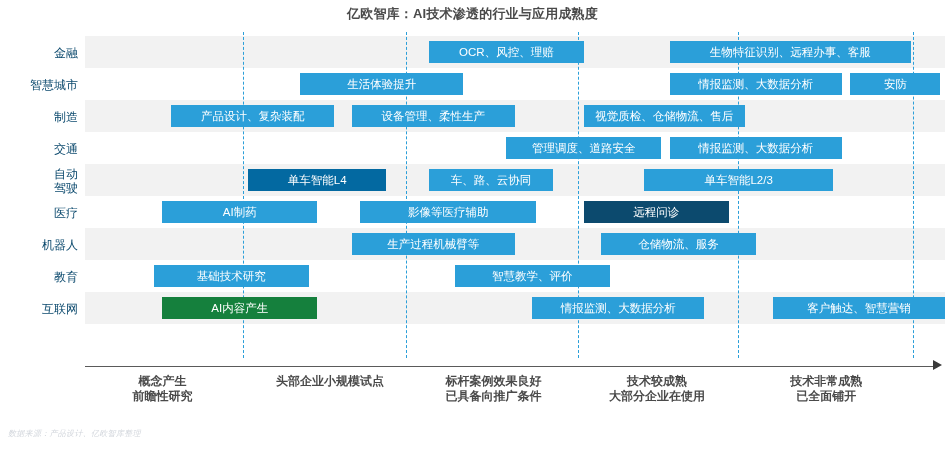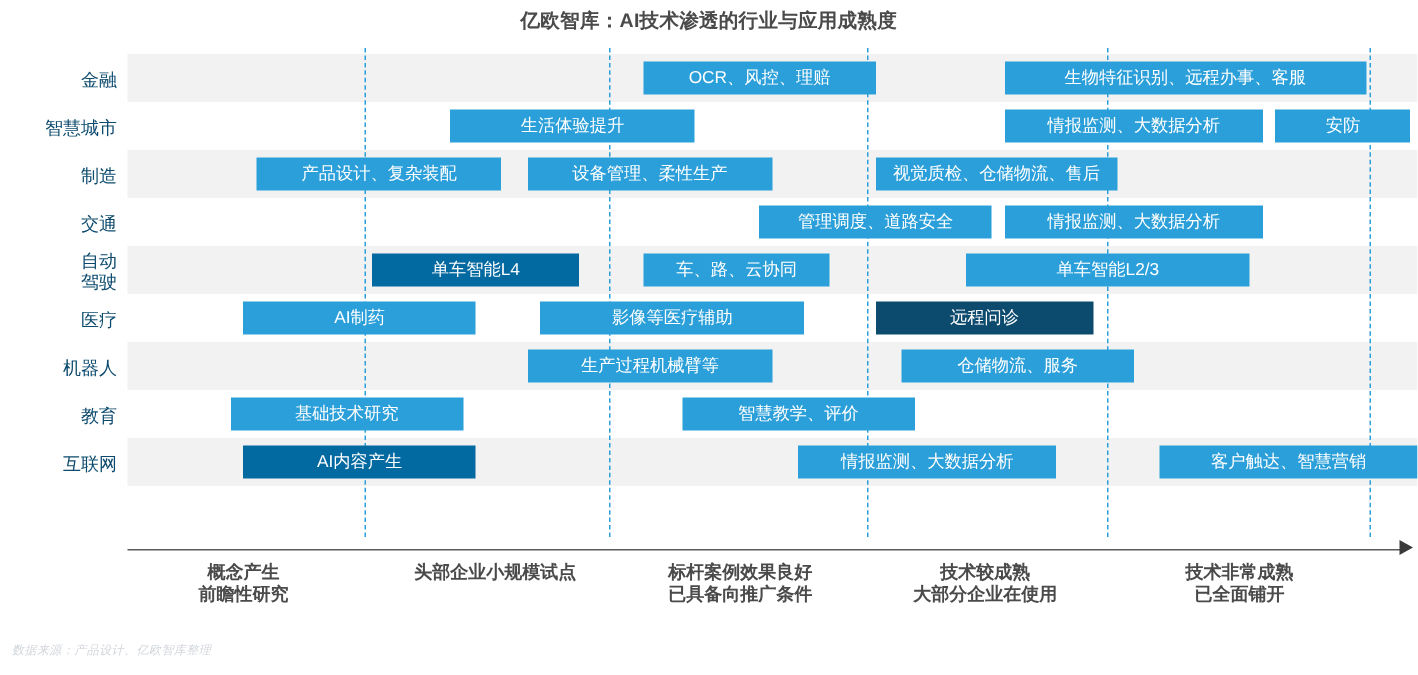--- a/index.html
+++ b/index.html
@@ -115,21 +115,21 @@
     <div class="bar" style="left: 163.4px; width: 137.6px; top: 137px; background: #0369a1;">单车智能L4</div>
     <div class="bar" style="left: 344px; width: 124px; top: 137px; background: rgb(43, 159, 217);">车、路、云协同</div>
     <div class="bar" style="left: 559px; width: 189.2px; top: 137px; background: rgb(43, 159, 217);">单车智能L2/3</div>
     <div class="bar" style="left: 77.4px; width: 154.8px; top: 169px; background: rgb(43, 159, 217);">AI制药</div>
     <div class="bar" style="left: 275.2px; width: 176px; top: 169px; background: rgb(43, 159, 217);">影像等医疗辅助</div>
     <div class="bar" style="left: 498.8px; width: 145px; top: 169px; background: #0c4a6e;">远程问诊</div>
     <div class="bar" style="left: 266.6px; width: 163.4px; top: 201px; background: rgb(43, 159, 217);">生产过程机械臂等</div>
     <div class="bar" style="left: 516px; width: 154.8px; top: 201px; background: rgb(43, 159, 217);">仓储物流、服务</div>
     <div class="bar" style="left: 68.8px; width: 154.8px; top: 233px; background: rgb(43, 159, 217);">基础技术研究</div>
     <div class="bar" style="left: 369.8px; width: 154.8px; top: 233px; background: rgb(43, 159, 217);">智慧教学、评价</div>
-    <div class="bar" style="left: 77.4px; width: 154.8px; top: 265px; background: #0369a1;">AI内容产生</div>
+    <div class="bar" style="left: 77.4px; width: 154.8px; top: 265px; background: #15803d;">AI内容产生</div>
     <div class="bar" style="left: 447.2px; width: 172px; top: 265px; background: rgb(43, 159, 217);">情报监测、大数据分析</div>
     <div class="bar" style="left: 688px; width: 172px; top: 265px; background: rgb(43, 159, 217);">客户触达、智慧营销</div>
   </div>
 
 <div id="axis-line"></div>
 <div id="axis-arrow"></div>
 
 <div id="footer">数据来源：产品设计、亿欧智库整理</div>
 
 <div class="stage" style="left: 82.4px; width: 160px;">概念产生<div>前瞻性研究</div></div>

